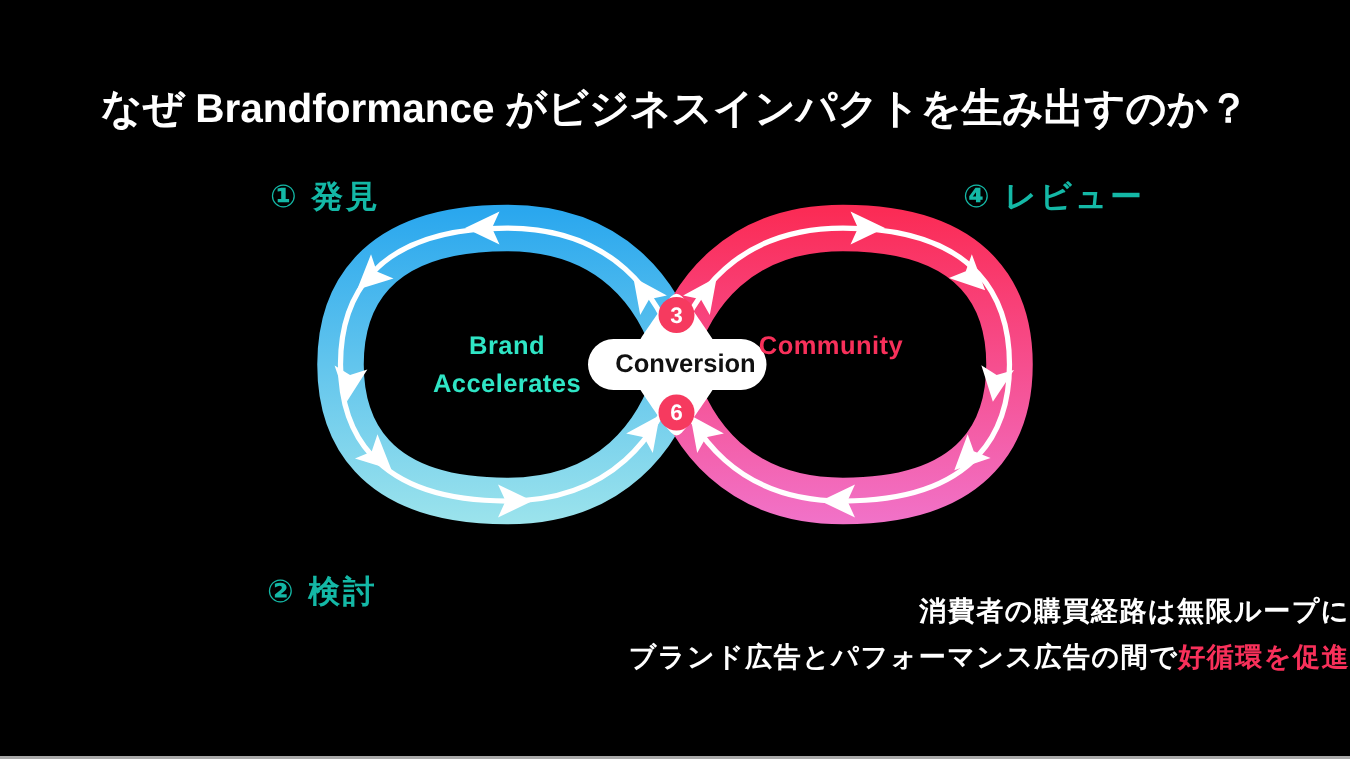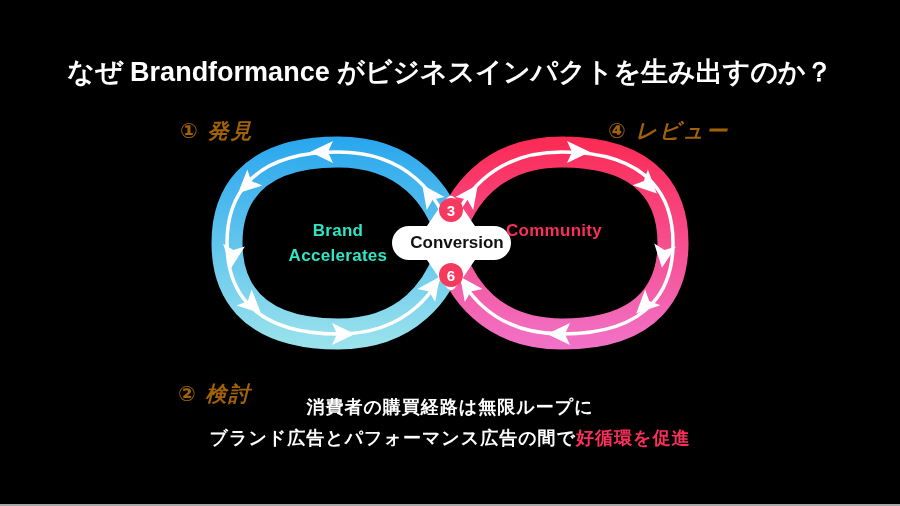--- a/index.html
+++ b/index.html
@@ -15,47 +15,47 @@
     margin-top:15px;
   }
   .diagram{position:absolute;left:0;top:0;width:900px;height:506px;}
   .diagram svg{position:absolute;left:0;top:0;}
   .band{fill:none;stroke-width:31;stroke-linecap:round;}
   .band-blue{stroke:url(#gradBlue);}
   .band-pink{stroke:url(#gradPink);}
   .midline{fill:none;stroke:#fff;stroke-width:3.5;stroke-linecap:round;}
   .badge{fill:#ffffff;}
   .step{
-    position:absolute;color:#a16207;font-size:21px;font-weight:bold;
-    letter-spacing:2px;white-space:nowrap;font-style:italic;
+    position:absolute;color:#14b8a6;font-size:21px;font-weight:bold;
+    letter-spacing:2px;white-space:nowrap;
   }
   .step-1{left:180px;top:117px;}
   .step-2{left:178px;top:340px;margin-top:40px;}
-  .step-4{left:608px;top:117px;}
+  .step-4{left:642px;top:117px;}
   .step-5{left:643px;top:340px;}
   .loop-label{
     position:absolute;top:218px;width:180px;text-align:center;
     font-size:17px;font-weight:bold;line-height:25px;letter-spacing:.3px;
   }
   .loop-label.brand{left:248px;color:var(--color-teal-text,#2FE5C5);}
   .loop-label.community{left:464px;color:var(--color-pink-text,#F8305A);}
   .conversion{
     position:absolute;left:392px;top:233px;width:130px;text-align:center;
     font-size:17px;font-weight:bold;color:var(--color-conversion-text,#111);
   }
   .num{
     position:absolute;width:24px;height:24px;border-radius:50%;
     background:var(--color-badge-red,#F63A5F);color:#fff;
     font-size:15px;font-weight:bold;
     display:flex;align-items:center;justify-content:center;
   }
   .num-top{left:439px;top:198px;}
   .num-bottom{left:439px;top:263px;}
   .footer{
-    position:absolute;top:392px;left:0;width:100%;text-align:center;
+    position:absolute;top:392px;left:0;width:100%;text-align:right;
     color:#fff;font-size:18px;font-weight:bold;line-height:31px;
     letter-spacing:1px;
   }
   .footer .hl{color:var(--color-highlight-red,#F8305A);}
   .bottom-edge{
     position:absolute;left:0;bottom:0;width:100%;height:2px;background:#a8a8a8;
   }
 </style>
 </head>
 <body>

